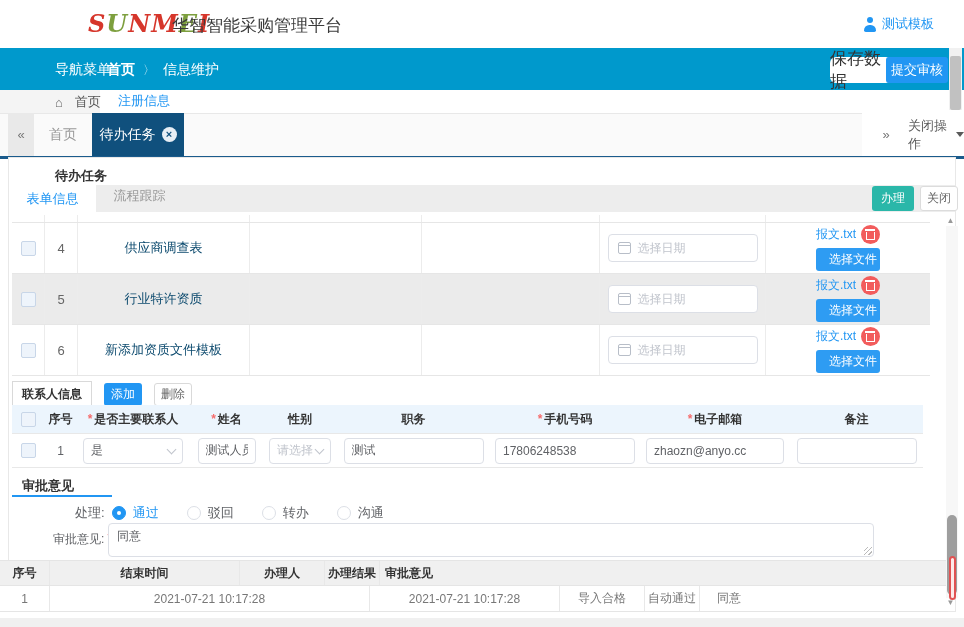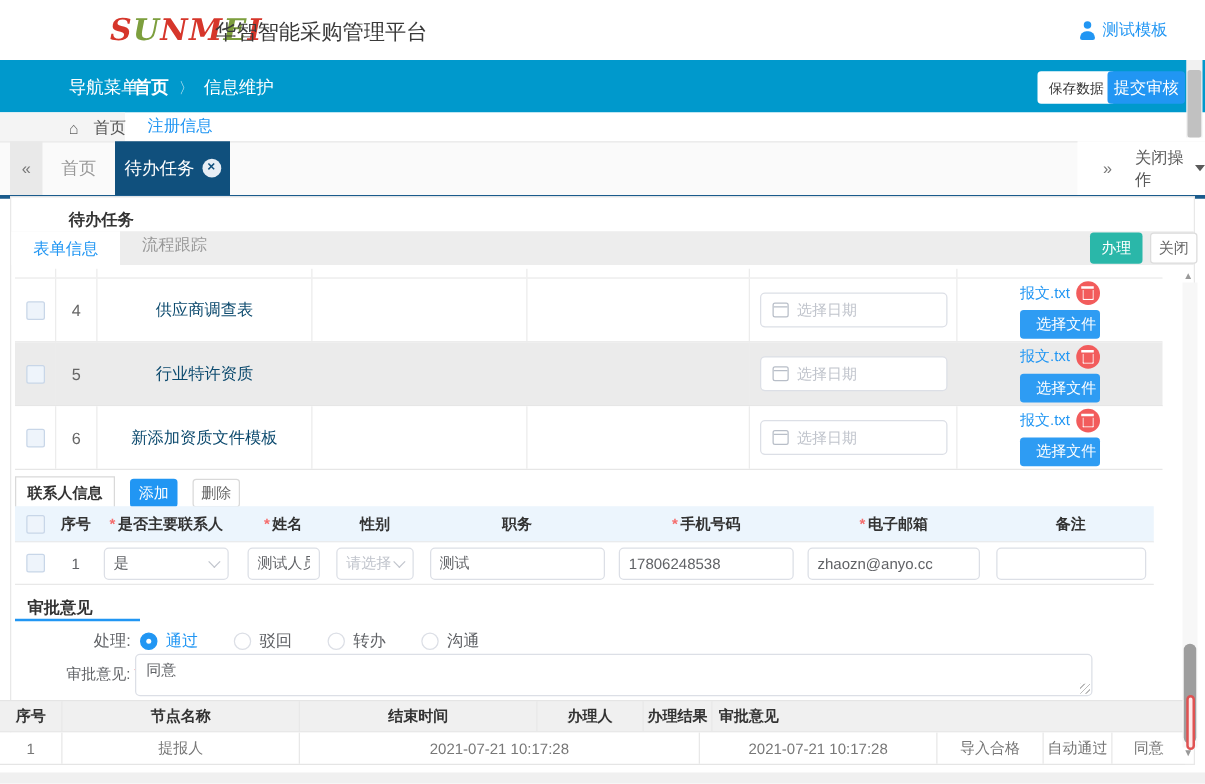--- a/index.html
+++ b/index.html
@@ -21,21 +21,21 @@
   .user-ic i{position:absolute;display:block;}
   .user-ic .uh{top:0;left:4px;width:6px;height:6px;border-radius:50%;background:#2196f3;}
   .user-ic .ub{bottom:0;left:1px;width:12px;height:7px;border-radius:6px 6px 2px 2px;background:#2196f3;}
   
   .navbar{left:0;top:48px;width:964px;height:42px;background:#0099cc;}
   .nav-menu{left:55px;top:13px;color:#fff;font-size:14px;}
   .crumb{left:107px;top:13px;color:#fff;font-size:14px;display:flex;gap:8px;align-items:center;}
   .crumb .b{font-weight:bold;}
   .crumb .sep{color:rgba(255,255,255,.75);font-size:12px;}
   .btn{display:inline-flex;align-items:center;justify-content:center;border-radius:3px;cursor:pointer;box-sizing:border-box;}
-  .btn-save{right:72px;top:9px;width:62px;height:26px;background:#fff;color:#333;font-size:11px;}
+  .btn-save{right:72px;top:9px;width:62px;height:26px;background:#fff;color:#333;font-size:17px;border-radius:6px;}
   .btn-submit{right:16px;top:9px;width:62px;height:26px;background:#2196f3;color:#fff;font-size:13px;}
   
   .subband{left:0;top:90px;width:964px;height:23px;background:#fff;}
   .side-gray{left:0;top:90px;width:100px;height:23px;background:#f4f4f4;}
   .side-home{left:55px;top:93px;color:#555;font-size:13px;display:flex;gap:12px;align-items:center;cursor:pointer;}
   .home-ic{color:#666;font-size:13px;}
   .reg-link{left:118px;top:92px;color:#2196f3;font-size:13px;cursor:pointer;}
   
   .tabstrip{left:0;top:113px;width:964px;height:43px;background:#fafafa;border-top:1px solid #e8e8e8;box-sizing:border-box;}
   .tabline{left:0;top:156px;width:964px;height:3px;background:#1a5b8c;}
@@ -387,29 +387,27 @@
 <div class="abs ap-comment-label">
   <span>审批意见:</span>
   <span class="req">*</span>
 </div>
 <textarea class="abs ap-textarea" style="">同意</textarea>
 <div class="abs resize-grip"></div>
 
 <div class="abs htable">
   <div class="h-hrow">
     <div class="hc hc0">序号</div>
-    <div class="hc hc1">节点名称</div>
     <div class="hc hc3">结束时间</div>
     <div class="hc hc4">办理人</div>
     <div class="hc hc5">办理结果</div>
     <div class="hc hc6">审批意见</div>
   </div>
   <div class="h-row">
     <div class="hc hc0">1</div>
-    <div class="hc hc1">提报人</div>
     <div class="hc hc2">2021-07-21 10:17:28</div>
     <div class="hc hc3">2021-07-21 10:17:28</div>
     <div class="hc hc4">导入合格</div>
     <div class="hc hc5">自动通过</div>
     <div class="hc hc6">同意</div>
   </div>
 </div>
 <div class="abs bottombar"></div>
 
 <div class="abs sb-track-top"></div>

